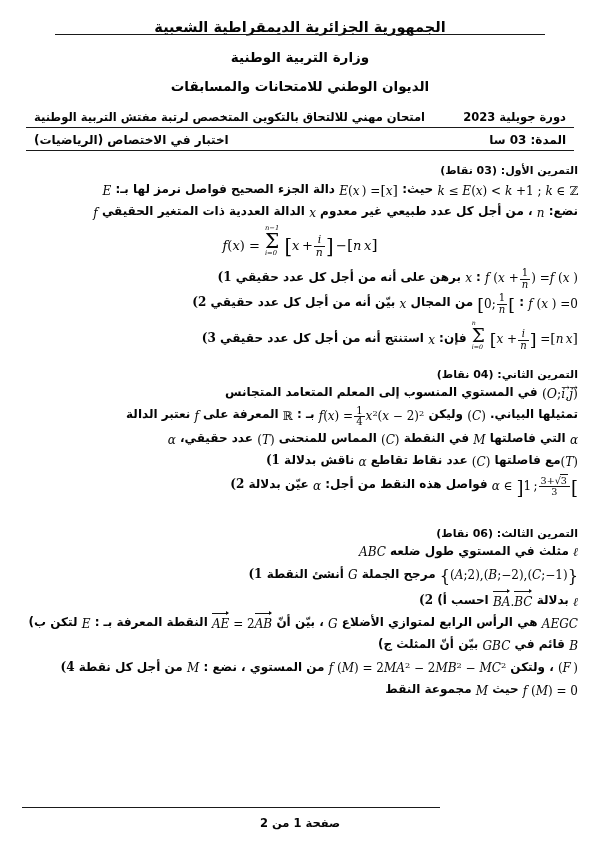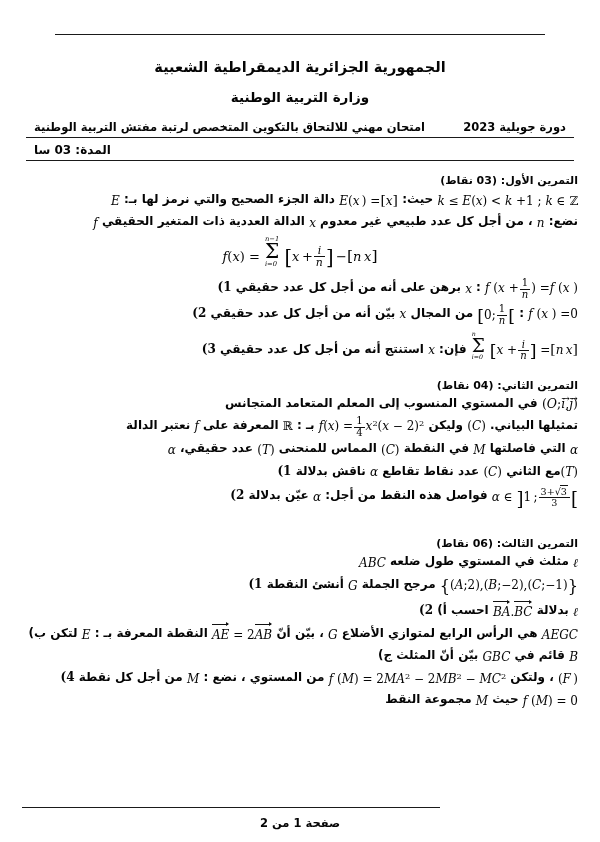--- a/index.html
+++ b/index.html
@@ -51,21 +51,21 @@
   }
 
   
   .hdr-center {
     text-align: center;
     font-size: 13.5px;
     font-weight: 700;
     letter-spacing: 0;
     line-height: 1.0;
   }
-  .hdr-1 { margin-top: 60px; font-size: 14.5px; }
+  .hdr-1 { margin-top: 20px; font-size: 14.5px; }
   .hdr-2 { margin-top: 16px; }
   .hdr-3 { margin-top: 16px; }
   .rule-top {
     position: absolute;
     left: 55px; right: 55px; top: 34px;
     height: 0;
     border-top: 1.1px solid #1a1a1a;
   }
 
   .hdr-row {
@@ -177,43 +177,45 @@
 </head>
 <body>
 
 <div class="page">
 
   <div class="rule-top"></div>
 
   <div>
     <div class="hdr-center ar hdr-1">الجمهورية الجزائرية الديمقراطية الشعبية</div>
     <div class="hdr-center ar hdr-2">وزارة التربية الوطنية</div>
+    <div class="hdr-center ar hdr-3">الديوان الوطني للامتحانات والمسابقات</div>
 
     <div style="height:16px"></div>
 
     <div class="hdr-row">
       <span class="right-cell ar">امتحان مهني للالتحاق بالتكوين المتخصص لرتبة مفتش التربية الوطنية</span>
       <span class="left-cell ar">دورة جويلية 2023</span>
     </div>
     <hr class="row-line">
 
     <div class="hdr-row hdr-row2">
+      <span class="right-cell ar">اختبار في الاختصاص (الرياضيات)</span>
       <span class="left-cell ar">المدة: 03 سا</span>
     </div>
     <hr class="row-line">
   </div>
 
   <div>
     <div class="ex-title ar">التمرين الأول: (03 نقاط)</div>
 
     <div class="line ar">
       <span class="math"><span class="mi">k</span>&nbsp;≤&nbsp;<span class="mi">E</span>(<span class="mi">x</span>)&nbsp;&lt;&nbsp;<span class="mi">k</span>&nbsp;+1&nbsp;;&nbsp;<span class="mi">k</span>&nbsp;∈&nbsp;<span class="mr">ℤ</span></span>
       <span>حيث:</span>
       <span class="math"><span class="mi">E</span>(<span class="mi">x</span> )&nbsp;=<span style="font-size:1.15em">[</span><span class="mi">x</span><span style="font-size:1.15em">]</span></span>
-      <span>دالة الجزء الصحيح والتي نرمز لها بـ:</span>
+      <span>دالة الجزء الصحيح فواصل نرمز لها بـ:</span>
       <span class="math mi">E</span>
     </div>
 
     <div class="line ar">
       <span>نضع:</span>
       <span class="math mi">n</span>
       <span>، من أجل كل عدد طبيعي غير معدوم</span>
       <span class="math mi">x</span>
       <span>الدالة العددية ذات المتغير الحقيقي</span>
       <span class="math mi">f</span>
@@ -283,21 +285,21 @@
       <span class="math mi">M</span>
       <span>في النقطة</span>
       <span class="math">(<span class="mi">C</span>)</span>
       <span>المماس للمنحنى</span>
       <span class="math">(<span class="mi">T</span>)</span>
       <span>عدد حقيقي،</span>
       <span class="math mi">α</span>
     </div>
 
     <div class="line ar">
-      <span class="math">(<span class="mi">T</span>)</span><span>مع الثاني</span>
+      <span class="math">(<span class="mi">T</span>)</span><span>مع فاصلتها</span>
       <span class="math">(<span class="mi">C</span>)</span>
       <span>عدد نقاط تقاطع</span>
       <span class="math mi">α</span>
       <span>ناقش بدلالة</span>
       <span class="num">1)</span>
     </div>
 
     <div class="line ar">
       <span class="math"><span class="mi">α</span>&nbsp;∈&nbsp;<span style="font-size:1.5em;vertical-align:-0.22em">]</span><span class="mr">1</span> ;<span class="frac" style="font-size:0.8em"><span class="n mr">3+√<span class="sqrt">3</span></span><span class="d mr">3</span></span><span style="font-size:1.5em;vertical-align:-0.22em">[</span></span>
       <span>فواصل هذه النقط من أجل:</span>

